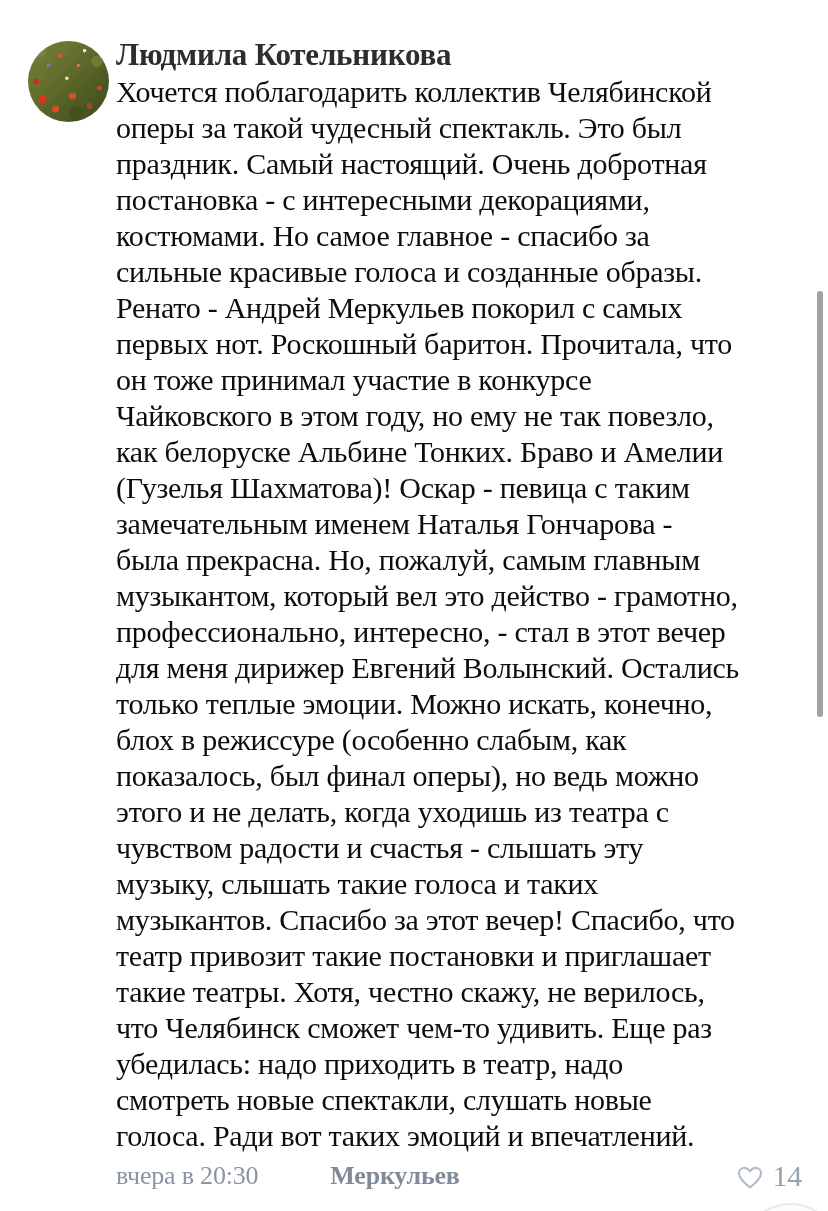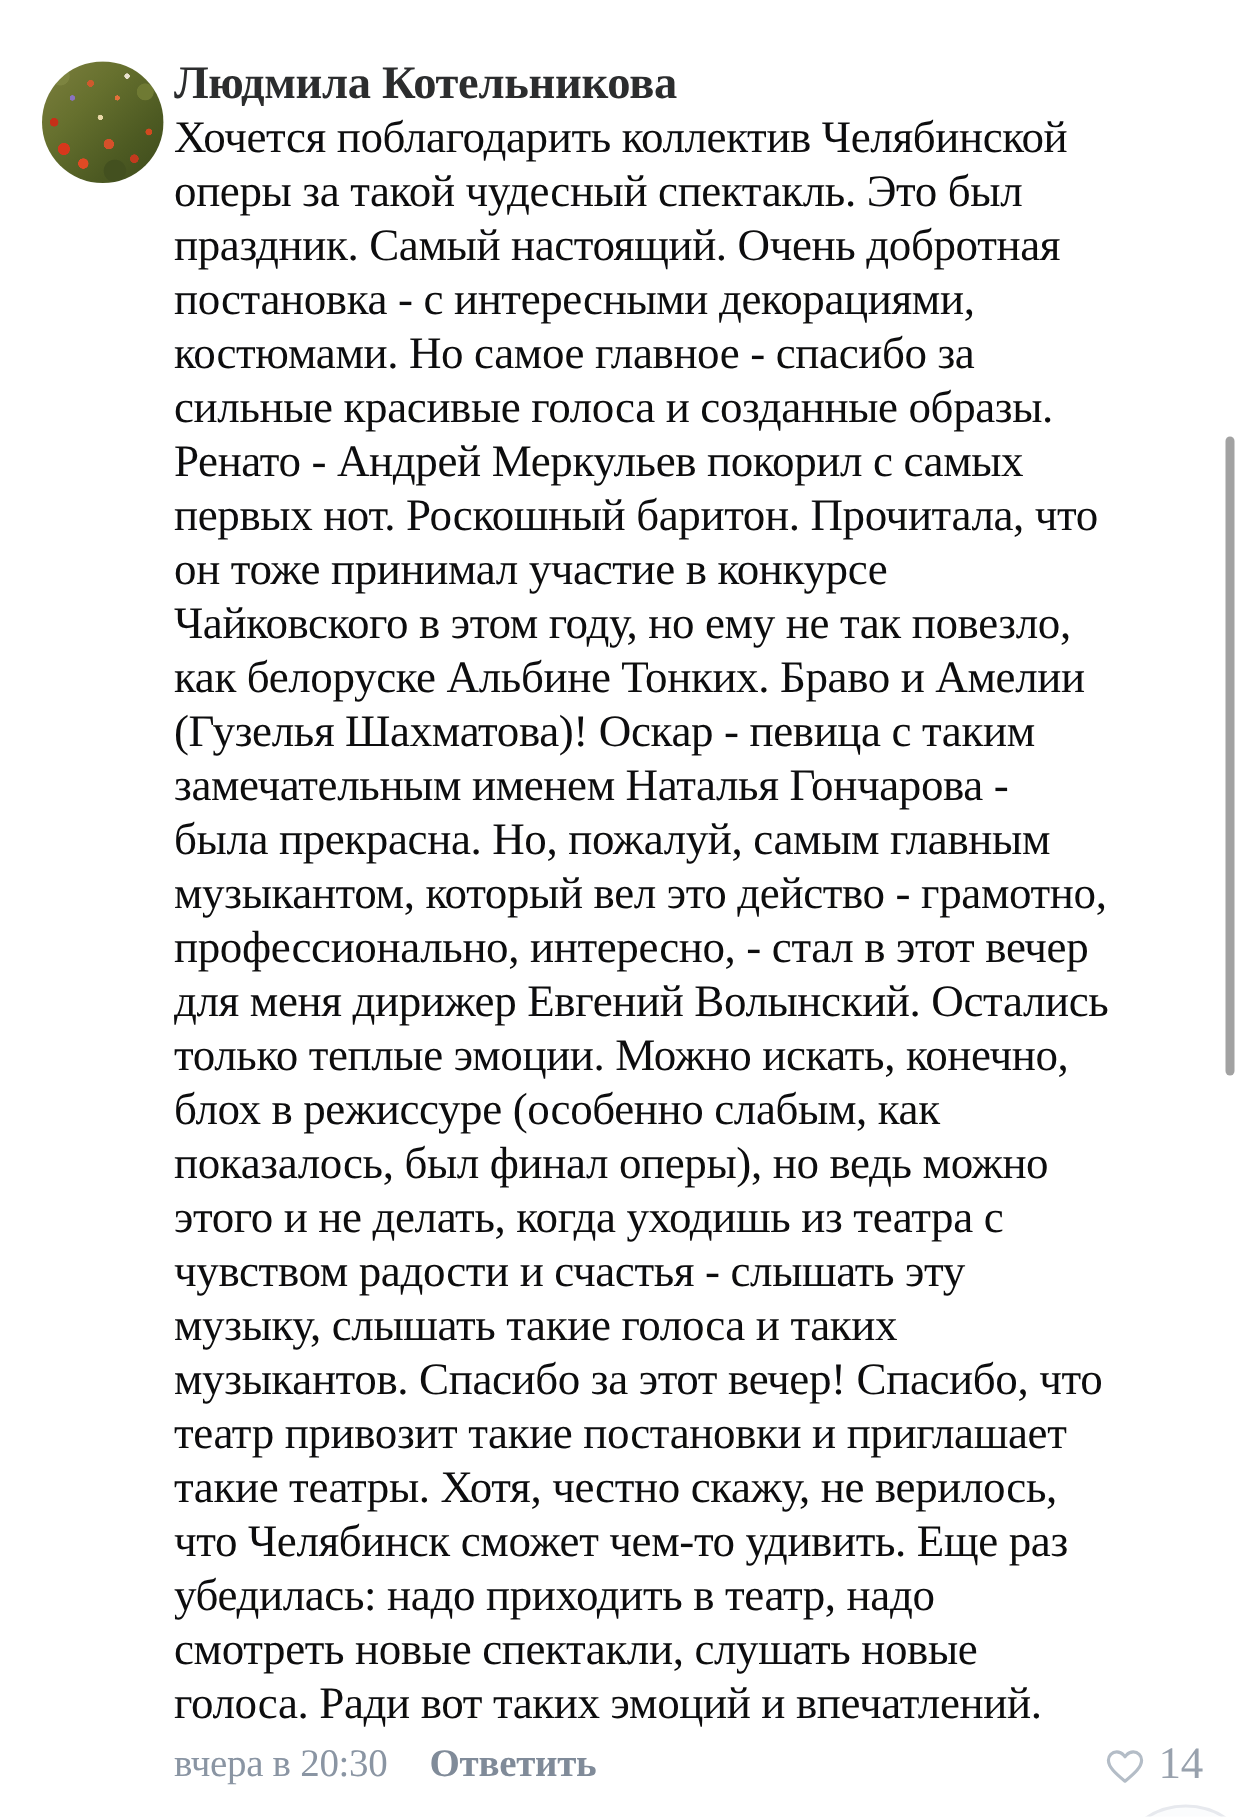--- a/index.html
+++ b/index.html
@@ -45,21 +45,21 @@
     position: absolute; left: 116px; top: 74px;
     width: 712px;
     font-size: 30px; line-height: 36px;
     color: #0d0d0e; letter-spacing: -0.25px;
     white-space: pre;
     overflow: hidden;
   }
 
   .footer {
     position: absolute; left: 116px; right: 26px; top: 1155px; height: 42px;
-    display: flex; align-items: center;
+    display: flex; align-items: center; gap: 44px;
   }
   .timestamp {
     font-size: 26px; color: #8a95a3; letter-spacing: -0.2px;
     cursor: pointer;
   }
   .reply {
     font-size: 26px; font-weight: 700; color: #808b99; letter-spacing: -0.2px;
     margin-left: 28px; cursor: pointer;
   }
   .spacer { flex: 1; }
@@ -119,21 +119,21 @@
 музыкантов. Спасибо за этот вечер! Спасибо, что
 театр привозит такие постановки и приглашает
 такие театры. Хотя, честно скажу, не верилось,
 что Челябинск сможет чем-то удивить. Еще раз
 убедилась: надо приходить в театр, надо
 смотреть новые спектакли, слушать новые
 голоса. Ради вот таких эмоций и впечатлений.</div>
 
   <div class="footer">
     <span class="timestamp">вчера в 20:30</span>
-    <span class="reply">Ответить</span>
+    <span class="reply">Меркульев</span>
     <span class="spacer"></span>
     <span class="like">
       <span>
         <svg width="36" height="34" viewBox="0 0 24 24" fill="none">
           <path d="M12 20.1C7.4 16.3 4.2 13.4 4.2 10.2c0-2.2 1.7-3.9 3.9-3.9 1.2 0 2.4.55 3.2 1.5l.7.8.7-.8c.8-.95 2-1.5 3.2-1.5 2.2 0 3.9 1.7 3.9 3.9 0 3.2-3.2 6.1-7.8 9.9z" stroke="#b4bdc7" stroke-width="1.5" stroke-linejoin="round"></path>
         </svg>
       </span>
       <span class="like-count">14</span>
     </span>
   </div>

